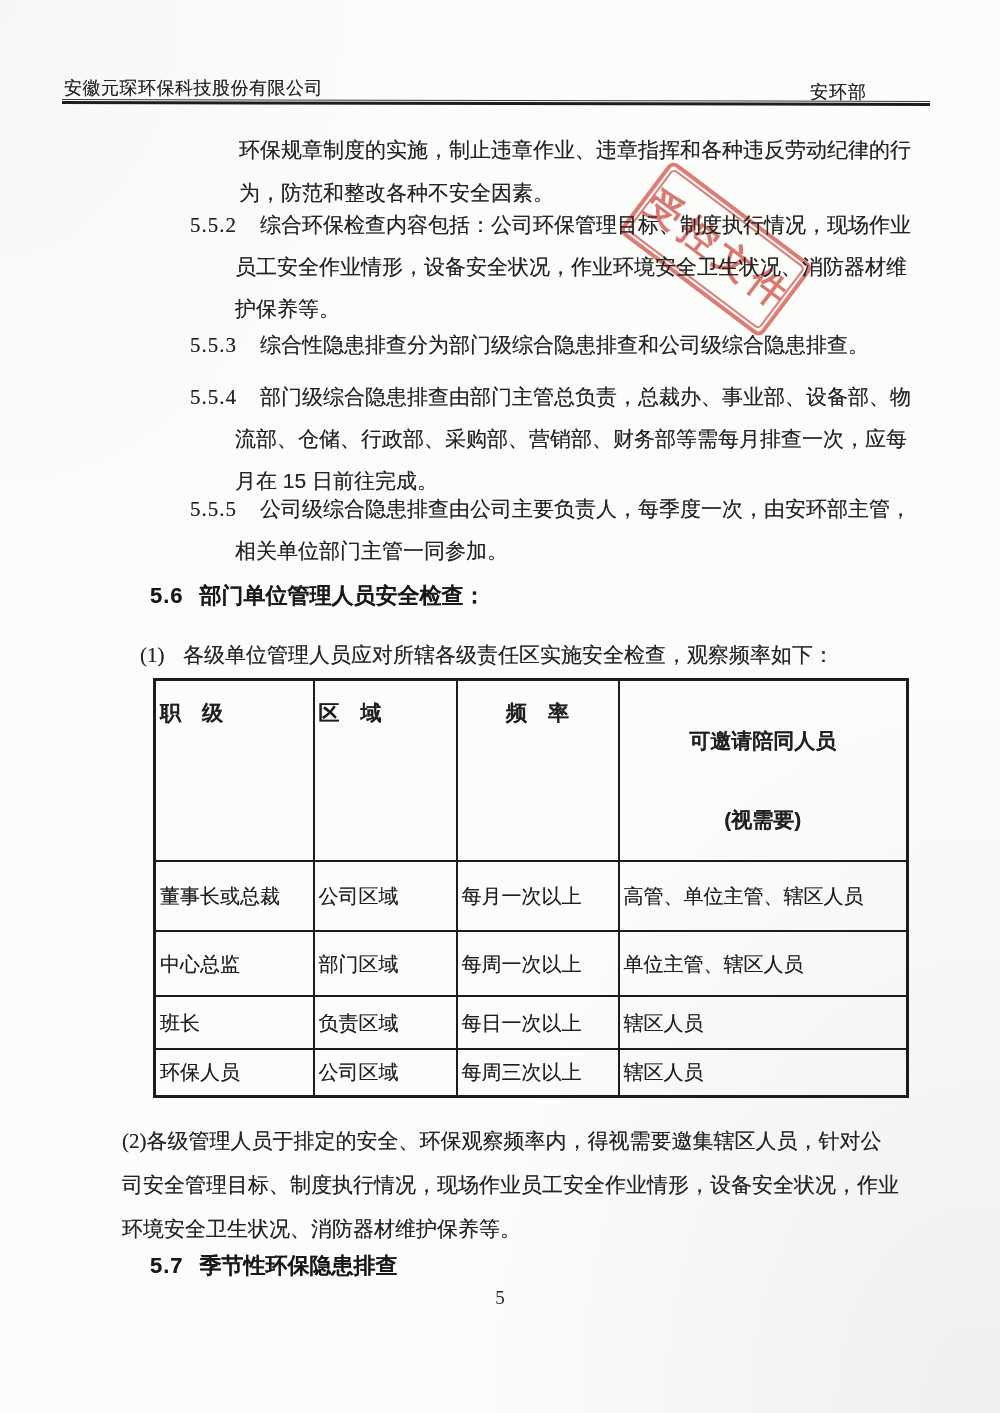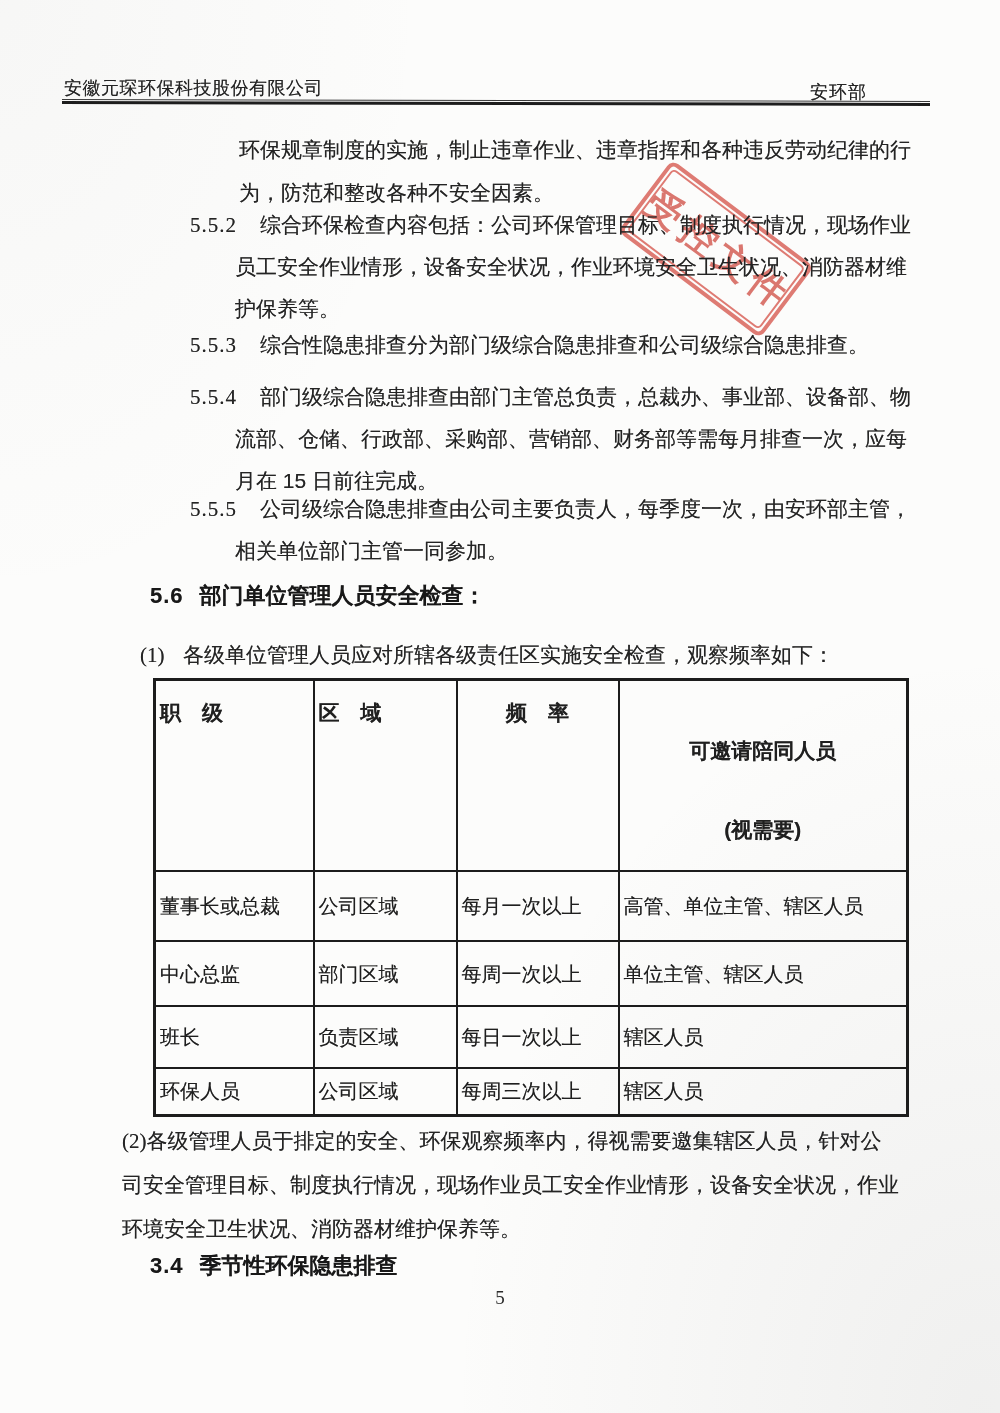--- a/index.html
+++ b/index.html
@@ -82,27 +82,27 @@
   table.freq th, table.freq td{
     border:2px solid #1c1c1c;
     padding:2px 4px;
     white-space:pre-line;
   }
   table.freq th{font-weight:bold;font-size:21px;vertical-align:top;padding-top:18px;}
   th.th-left{text-align:left;padding-left:6px;}
   th.th-center{text-align:center;}
   table.freq td{text-align:left;vertical-align:middle;line-height:30px;}
   td.td-left{text-align:left;padding-left:5px;}
-  .th4-l1{margin-top:14px;}
+  .th4-l1{margin-top:4px;}
   .th4-l2{margin-top:27px;font-weight:bold;}
   tr.r-head{height:104px;}
   tr.r1{height:70px;}
   tr.r2{height:65px;}
   tr.r3{height:84px;}
-  tr.r4{height:62px;}
+  tr.r4{height:53px;}
   tr.r5{height:47px;}
 
   .page-num{
     position:absolute;left:0;top:1287px;width:100%;
     text-align:center;font-size:19px;
     font-family:"Liberation Serif", serif;color:#2a2a2a;
   }
 </style>
 </head>
 <body>
@@ -199,18 +199,18 @@
     </tbody>
   </table>
 
   <p class="li2 ink">
     <span class="lnum">(2)</span><span class="ltext">各级管理人员于排定的安全、环保观察频率内，得视需要邀集辖区人员，针对公
 司安全管理目标、制度执行情况，现场作业员工安全作业情形，设备安全状况，作业
 环境安全卫生状况、消防器材维护保养等。</span>
   </p>
 
   <div class="sec-head sec-57 ink">
-    <span class="snum">3.4</span><span>季节性环保隐患排查</span>
+    <span class="snum">5.7</span><span>季节性环保隐患排查</span>
   </div>
 
   <div class="page-num">5</div>
 
 </div>
 
 </body></html>

